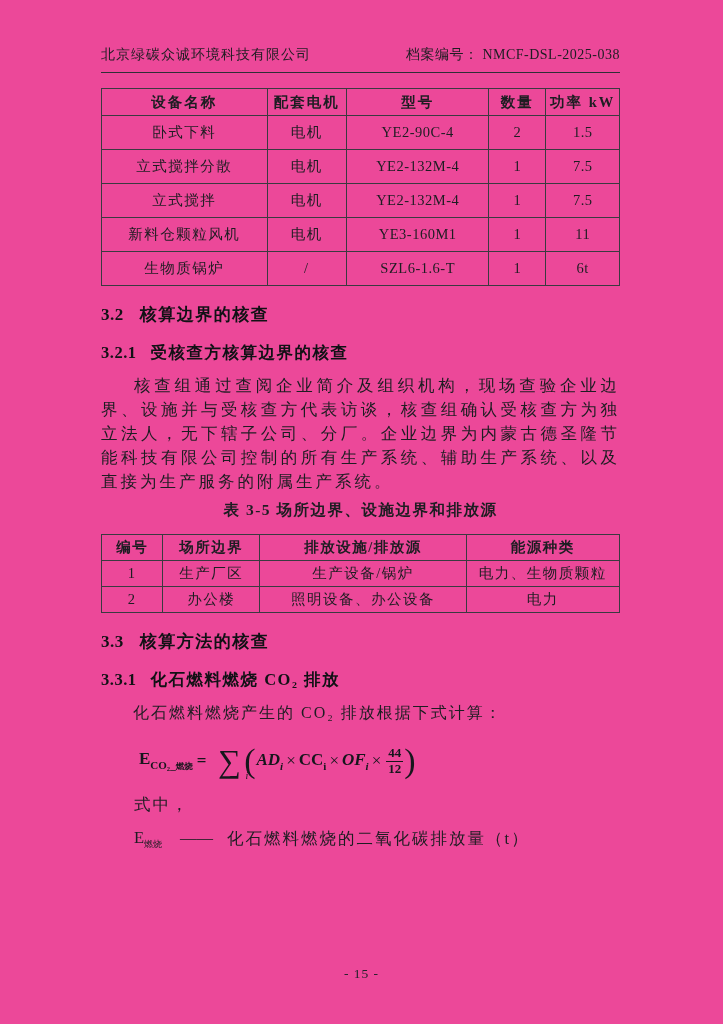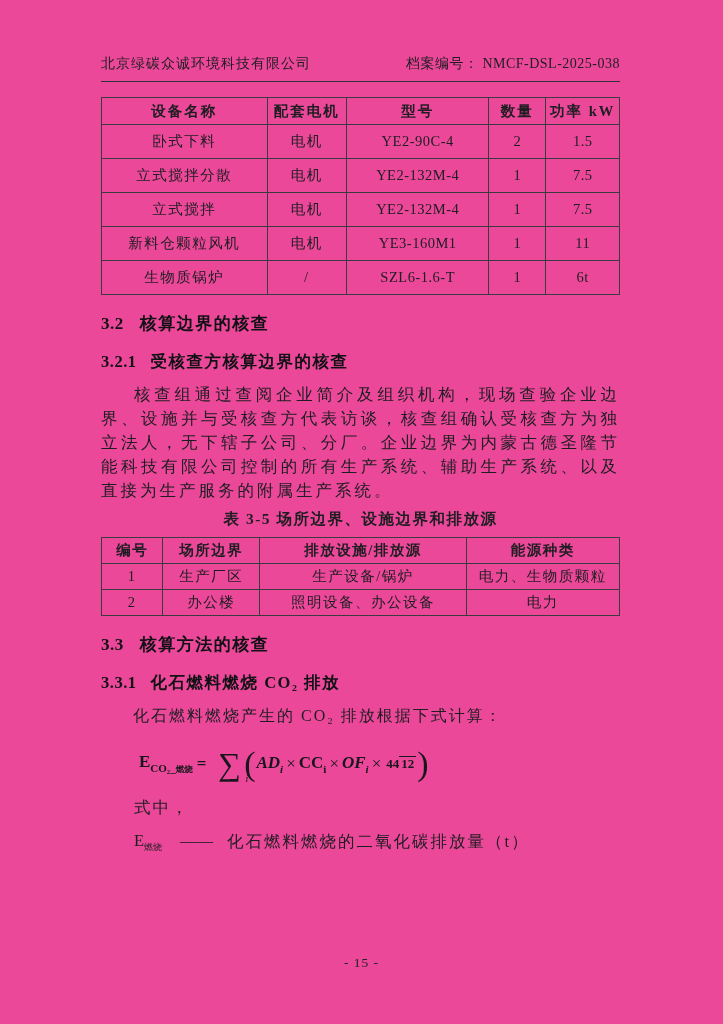--- a/index.html
+++ b/index.html
@@ -23,21 +23,21 @@
   .doc-header {
     display: flex;
     justify-content: space-between;
     align-items: flex-end;
     padding-top: 46px;
     padding-bottom: 8px;
     border-bottom: 1.5px solid #2f2f36;
     font-size: 14px;
     letter-spacing: 1px;
   }
-  .doc-header .right { letter-spacing: 0.5px; margin-top: 9px; }
+  .doc-header .right { letter-spacing: 0.5px; }
   
   table {
     border-collapse: collapse;
     width: 100%;
     table-layout: fixed;
     color: #1d1d22;
   }
   th, td {
     border: 1.6px solid #3a3a40;
     text-align: center;
@@ -79,21 +79,21 @@
     color: #1d1d22;
   }
   
   .tbl-caption {
     margin-top: 6px;
     text-align: center;
     font-weight: bold;
     font-size: 15.5px;
     letter-spacing: 1.5px;
   }
-  .boundary-table { margin-top: 7px; border-radius: 13px; }
+  .boundary-table { margin-top: 13px; border-radius: 13px; }
   .boundary-table th { height: 26px; font-weight: bold; }
   .boundary-table td { height: 26px; }
   
   .formula-intro {
     margin-top: 12px;
     font-size: 16px;
     letter-spacing: 2px;
     text-indent: 2em;
   }
   .formula {
@@ -112,39 +112,39 @@
   .sigma-wrap { position: relative; }
   .sigma-sub {
     position: absolute; bottom: -4px; right: -5px;
     font-size: 10px; font-style: italic; font-weight: normal;
   }
   .paren { font-size: 34px; font-weight: normal; line-height: 1; padding: 0 1px; }
   .term { font-style: italic; }
   .term-up { font-style: normal; }
   .times { margin: 0 3px; font-weight: normal; }
   .eq { margin: 0 4px; }
-  .frac { display: inline-flex; align-items: center; font-size: 13px; line-height: 1.15; margin-left: 2px; }
+  .frac { display: inline-flex; flex-direction: column; align-items: center; font-size: 13px; line-height: 1.15; margin-left: 2px; }
   .frac .den { border-top: 1.3px solid #16161c; padding: 0 2px; }
   .where { margin-top: 10px; font-size: 16.5px; letter-spacing: 2px; text-indent: 2em; }
   .definition {
     margin-top: 12px;
     font-size: 16.5px;
     letter-spacing: 2px;
     display: flex;
     align-items: flex-start;
     padding-left: 33px;
   }
   .definition .sym { letter-spacing: 0; }
   .definition .sym sub { font-size: 9px; }
   .definition .dash { margin: 0 14px 0 18px; letter-spacing: 0; }
   
   .footer {
     position: absolute;
     left: 0;
-    bottom: 53px;
+    bottom: 42px;
     width: 100%;
     text-align: center;
     font-size: 13.5px;
     color: #22222a;
     letter-spacing: 1px;
   }
 </style>
 </head>
 <body>
 

